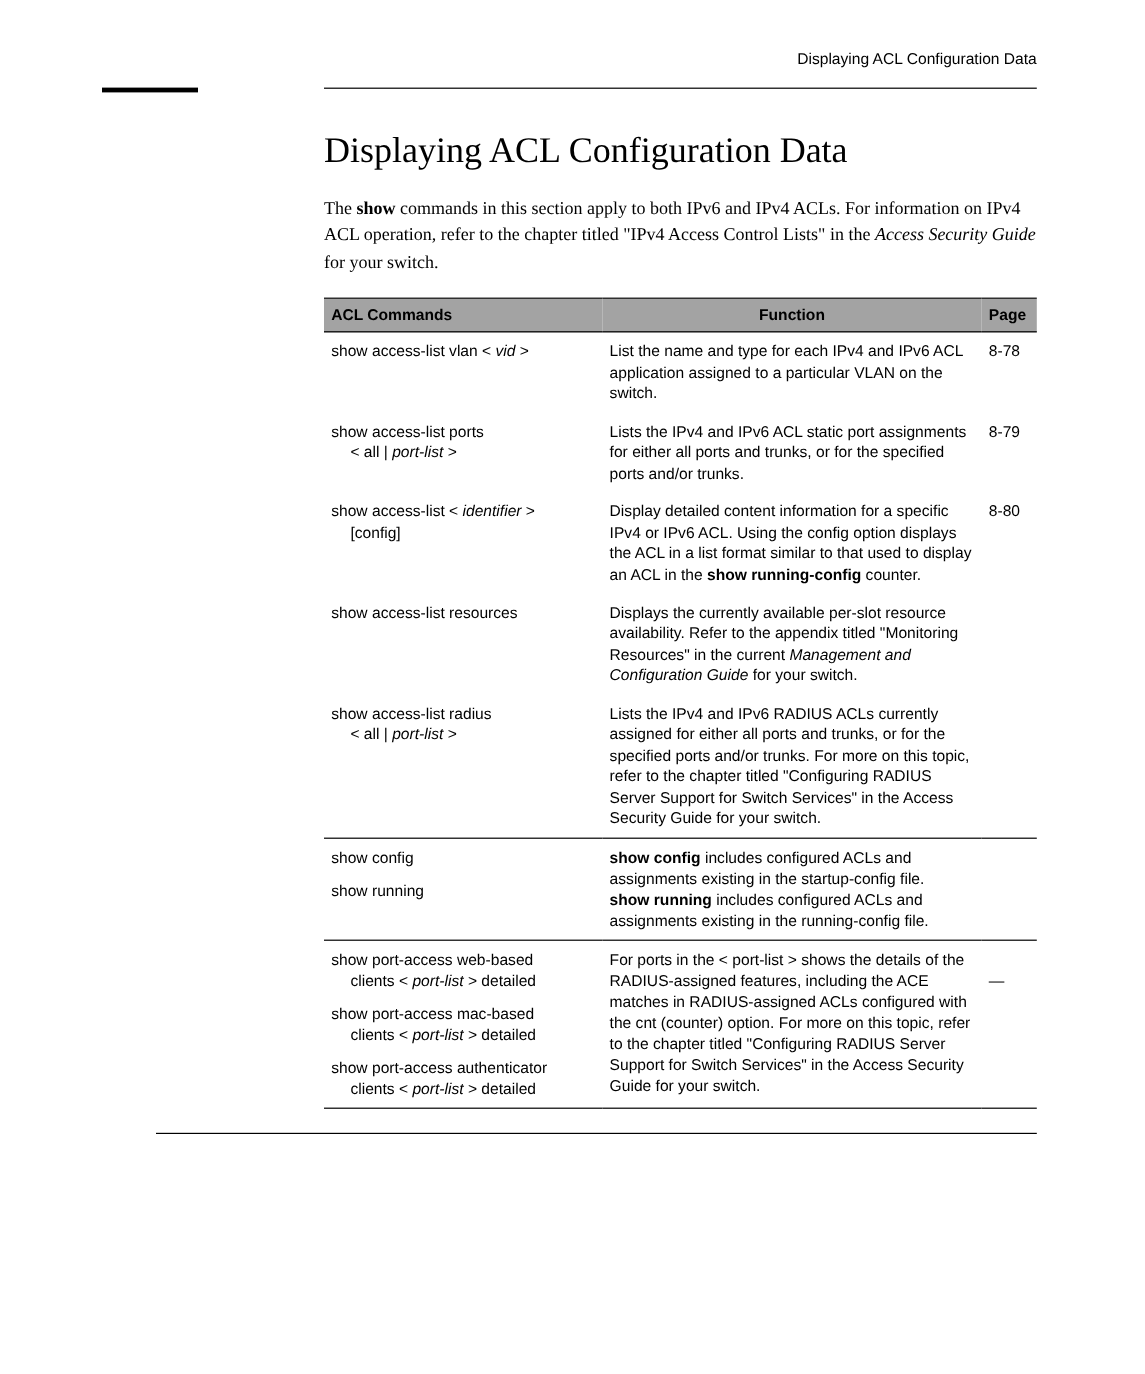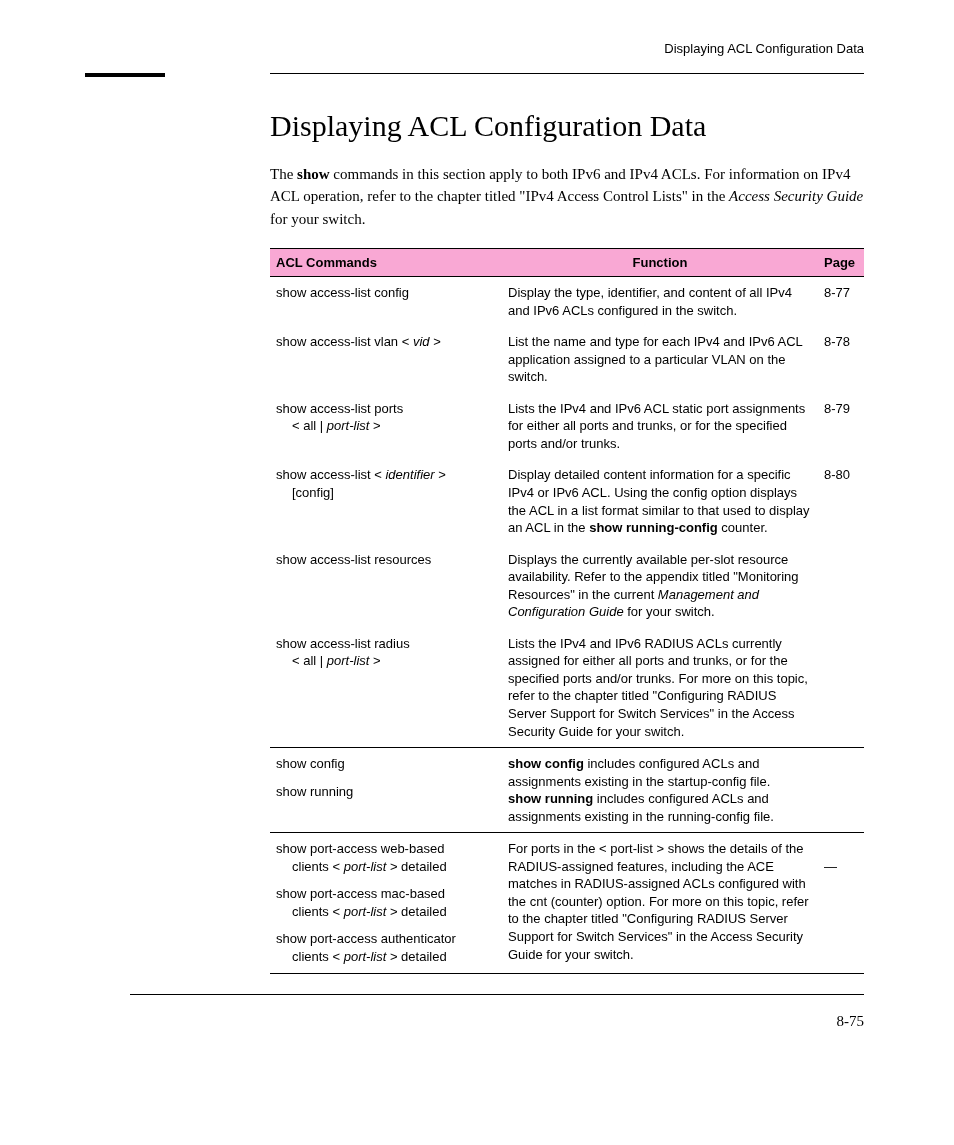--- a/index.html
+++ b/index.html
@@ -54,21 +54,21 @@
   }
   .intro .bold { font-weight: bold; }
   .intro .ital { font-style: italic; }
   table {
     border-collapse: collapse;
     width: 100%;
     font-family: Arial, Helvetica, sans-serif;
     font-size: 13px;
   }
   thead th {
-    background: #f9a8d4;
+    background: #a3a3a3;
     font-weight: bold;
     padding: 6px 6px;
     text-align: left;
     vertical-align: top;
     border-top: 1px solid #000;
     border-bottom: 1px solid #000;
   }
   thead th.col-func { text-align: center; }
   thead th.col-page { width: 34px; margin-top: 40px; }
   tbody td {
@@ -127,25 +127,20 @@
       <thead>
         <tr>
           <th class="cmd-col">ACL Commands</th>
           <th class="col-func">Function</th>
           <th class="col-page">Page</th>
         </tr>
       </thead>
       <tbody>
 
 
-        <tr>
-          <td class="cmd-col">show access-list config</td>
-          <td>Display the type, identifier, and content of all IPv4 and IPv6 ACLs configured in the switch.</td>
-          <td class="page-col">8-77</td>
-        </tr>
 
         <tr>
           <td class="cmd-col">
             <span>show access-list vlan &lt; </span><span class="ital">vid</span><span> &gt;</span>
           </td>
           <td>List the name and type for each IPv4 and IPv6 ACL application assigned to a particular VLAN on the switch.</td>
           <td class="page-col">8-78</td>
         </tr>
 
         <tr>
@@ -214,15 +209,14 @@
           </td>
           <td>For ports in the &lt; port-list &gt; shows the details of the RADIUS-assigned features, including the ACE matches in RADIUS-assigned ACLs configured with the cnt (counter) option.  For more on this topic, refer to the chapter titled "Configuring RADIUS Server Support for Switch Services" in the Access Security Guide for your switch.</td>
           <td class="page-col"><br><span>—</span></td>
         </tr>
       </tbody>
     </table>
 
   </div>
 
   <div class="footer-rule"></div>
-  <div class="page-num">8-75</div>
 
 </div>
 
 </body></html>

